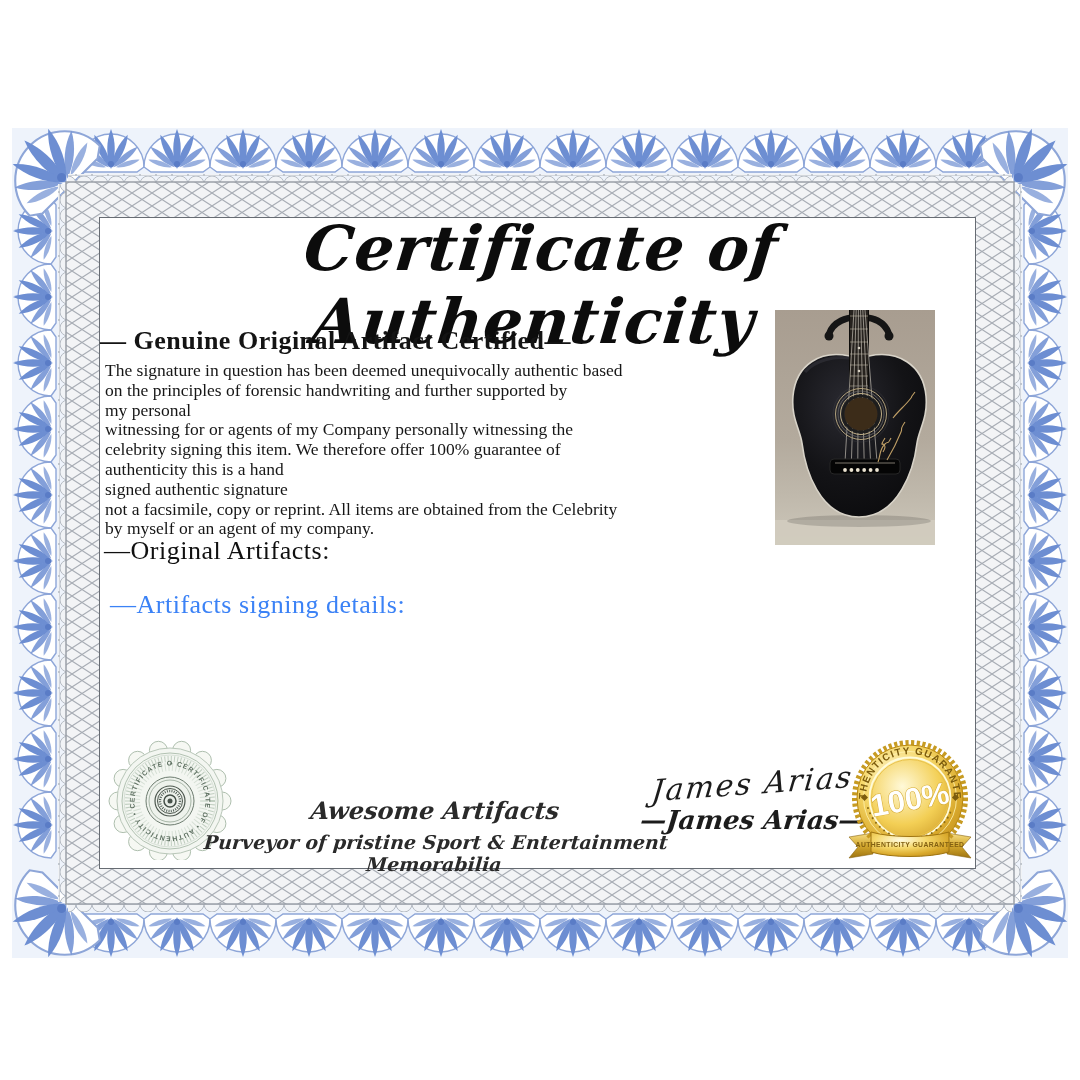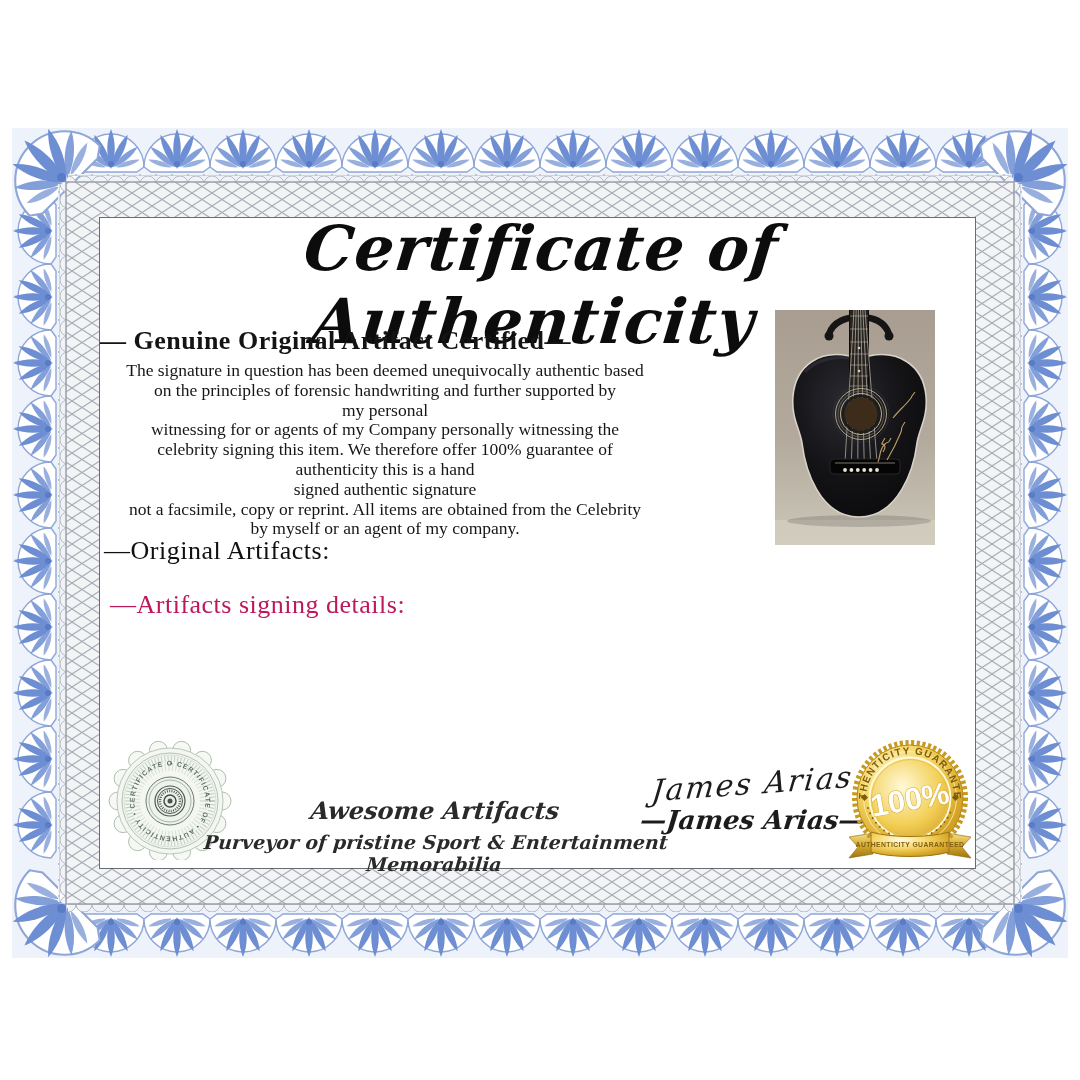--- a/index.html
+++ b/index.html
@@ -7,24 +7,24 @@
         font-family:"Liberation Serif", serif;}
   .certificate{position:absolute;left:12px;top:128px;width:1056px;height:830px;}
   .border-svg{position:absolute;left:0;top:0;width:1056px;height:830px;}
   .content{position:absolute;left:88px;top:90px;width:875px;height:650px;background:#ffffff;}
 
   .title{position:absolute;top:-6px;left:0;width:100%;text-align:center;
          font-family:"DejaVu Serif", serif;font-style:italic;font-weight:600;
          font-size:62px;color:#0c0c0c;letter-spacing:1px;transform:skewX(-6deg);}
   .subtitle{position:absolute;top:108px;left:0;width:72%;
             font-size:26px;font-weight:600;color:#141414;letter-spacing:0.5px;}
-  .body-text{position:absolute;top:143px;left:5px;width:560px;text-align:center;
+  .body-text{position:absolute;top:143px;left:5px;width:560px;
              font-size:17.5px;line-height:19.8px;color:#161616;white-space:pre-line;}
   .label-1{position:absolute;top:318px;left:4px;font-size:26px;color:#101010;letter-spacing:0.5px;text-align:right;}
-  .label-2{position:absolute;top:372px;left:10px;font-size:26px;color:#be185d;letter-spacing:0.5px;}
+  .label-2{position:absolute;top:372px;left:10px;font-size:26px;color:#3b82f6;letter-spacing:0.5px;}
 
   .photo{position:absolute;left:675px;top:92px;width:160px;height:235px;}
 
   .seal{position:absolute;left:5px;top:522px;width:130px;height:120px;}
   .footer-center{position:absolute;left:35px;top:578px;width:600px;text-align:center;
                  font-family:"DejaVu Serif", serif;font-style:italic;color:#2a2a2a;}
   .company{font-size:24px;font-weight:600;transform:skewX(-5deg);}
   .tagline{font-size:19px;font-weight:600;margin-top:6px;transform:skewX(-5deg);}
 
   .signature-block{position:absolute;left:540px;top:548px;width:225px;text-align:center;

